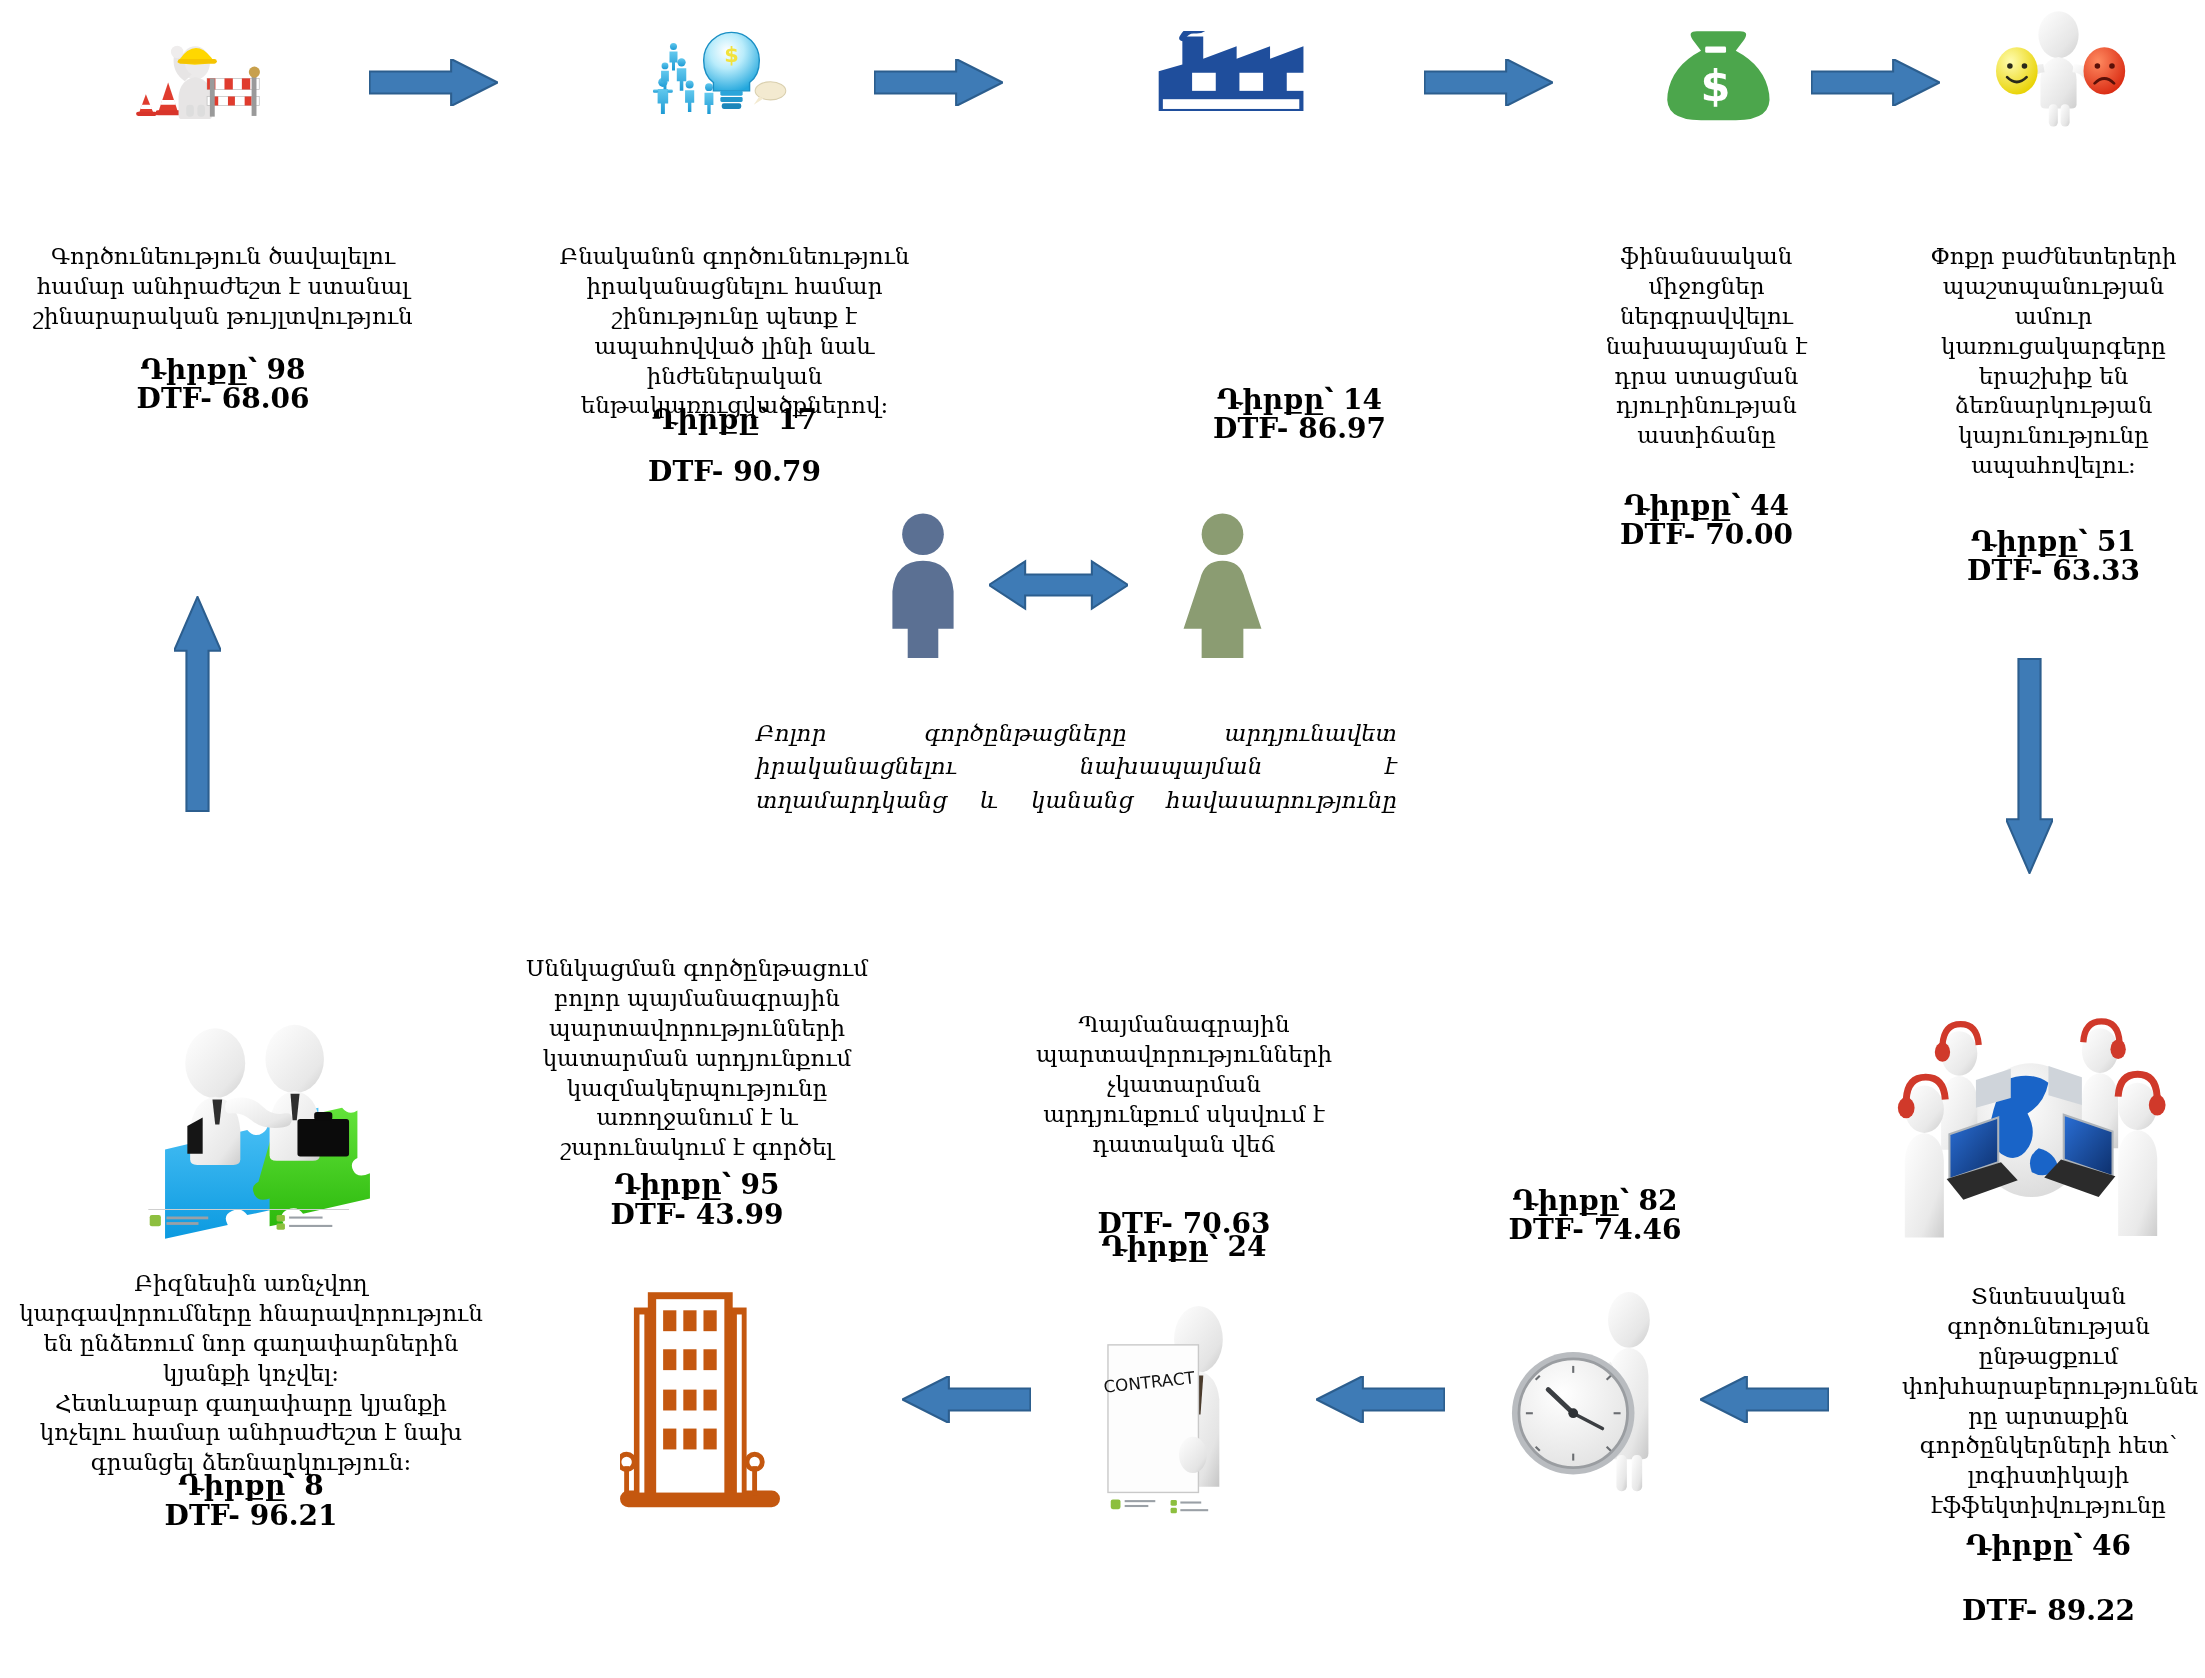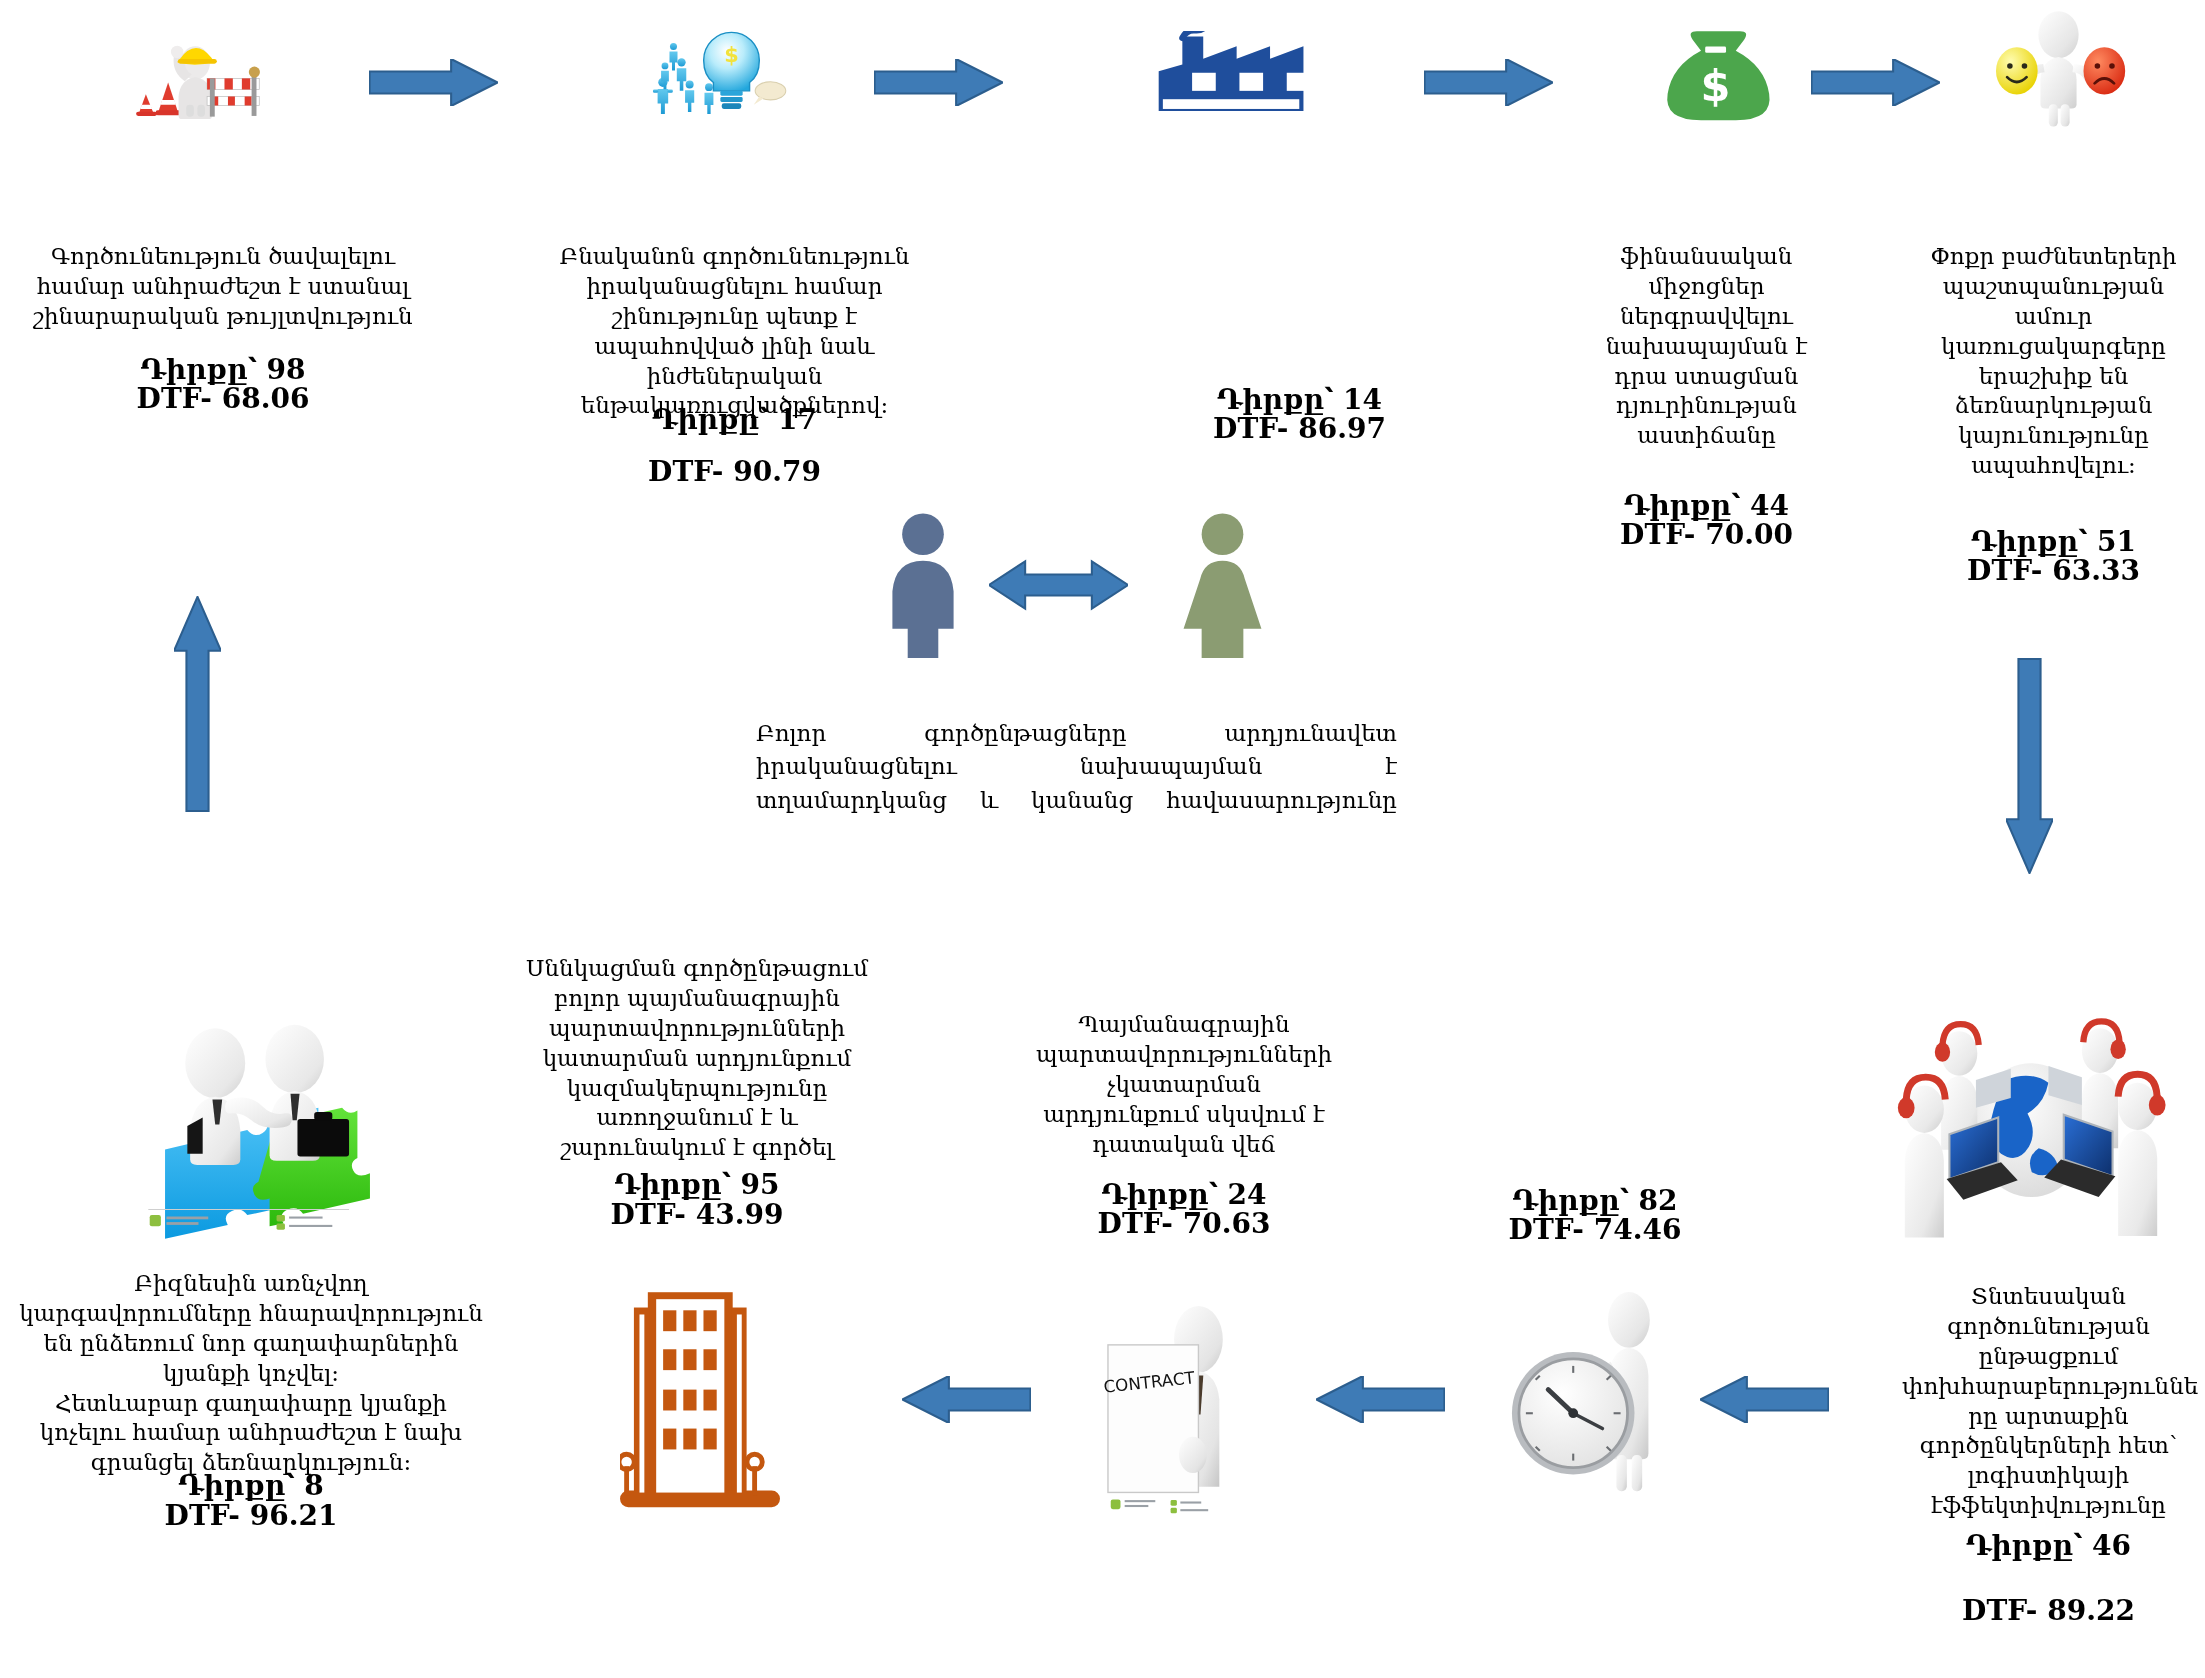--- a/index.html
+++ b/index.html
@@ -273,21 +273,21 @@
     </svg>
   </div>
   <div class="icon" style="left:1177px;top:512px;width:91px;height:146px;">
     <svg width="91" height="146" viewBox="0 0 130 210">
       <g fill="#8B9C72">
         <circle cx="65" cy="32" r="30"></circle>
         <path d="M65 70 q-26 0 -32 26 l-24 72 l26 0 l0 42 l60 0 l0 -42 l26 0 l-24 -72 q-6 -26 -32 -26z"></path>
       </g>
     </svg>
   </div>
-  <div class="txt just" style="left:756px;top:717px;width:641px;line-height:1.45;">Բոլոր  գործընթացները  արդյունավետ
+  <div class="txt just" style="left:756px;top:717px;width:641px;line-height:1.45;font-style:italic;">Բոլոր  գործընթացները  արդյունավետ
 իրականացնելու  նախապայման  է
 տղամարդկանց և կանանց հավասարությունը</div>
 
   <div class="arrow" style="left:174px;top:596px;">
     <svg width="47" height="216" viewBox="0 0 68 310">
       <path d="M18 310 L18 78 L0 78 L34 0 L68 78 L50 78 L50 310 Z" fill="#3E7BB6" stroke="#2C5E8E" stroke-width="3"></path>
     </svg>
   </div>
   <div class="arrow" style="left:2006px;top:658px;">
     <svg width="47" height="216" viewBox="0 0 68 310">
@@ -535,21 +535,21 @@
 առողջանում է և
 շարունակում է գործել</div>
   <div class="txt stat" style="left:502px;top:1167px;width:390px;">Դիրքը՝ 95</div>
   <div class="txt stat" style="left:502px;top:1197px;width:390px;">DTF- 43.99</div>
 
   <div class="txt" style="left:1003px;top:1010px;width:362px;">Պայմանագրային
 պարտավորությունների
 չկատարման
 արդյունքում սկսվում է
 դատական վեճ</div>
-  <div class="txt stat" style="left:1003px;top:1177px;width:362px;">Դիրքը՝ 24</div>
+  <div class="txt stat" style="left:1003px;top:1229px;width:362px;">Դիրքը՝ 24</div>
   <div class="txt stat" style="left:1003px;top:1206px;width:362px;">DTF- 70.63</div>
 
   <div class="txt stat" style="left:1435px;top:1183px;width:320px;">Դիրքը՝ 82</div>
   <div class="txt stat" style="left:1435px;top:1212px;width:320px;">DTF- 74.46</div>
 
   <div class="txt" style="left:1902px;top:1282px;width:293px;">Տնտեսական
 գործունեության
 ընթացքում
 փոխհարաբերություննե
 րը արտաքին

